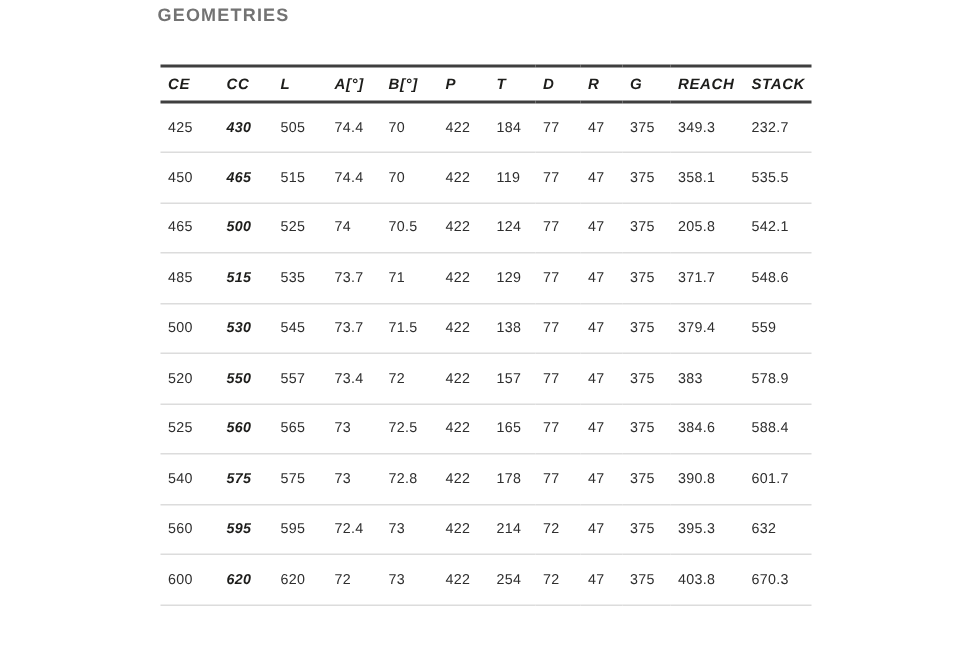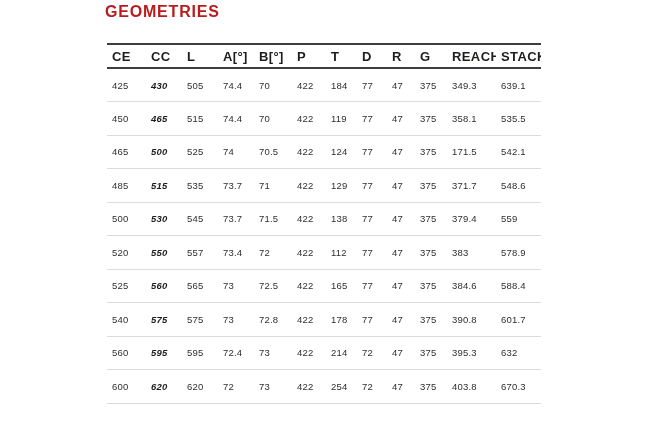--- a/index.html
+++ b/index.html
@@ -14,49 +14,50 @@
     width: 650px;
     height: 433px;
     background: #ffffff;
     overflow: hidden;
   }
   .page-title {
     position: absolute;
     left: 105px;
     top: 3px;
     margin: 0;
-    font-size: 16px;
+    font-size: 12px;
     font-weight: 700;
     letter-spacing: 0.8px;
-    color: #b91c1c;
+    color: #737373;
   }
   table.geo-table {
     position: absolute;
     left: 107px;
     top: 43px;
     width: 434px;
     border-collapse: collapse;
     table-layout: fixed;
   }
   table.geo-table thead tr {
     border-top: 2px solid #3f3f3f;
     border-bottom: 2px solid #3f3f3f;
   }
   table.geo-table th {
     height: 24px;
     padding: 0 0 0 5px;
-    font-size: 13px;
+    font-size: 10px;
     font-weight: 700;
     letter-spacing: 0.4px;
     text-align: left;
     vertical-align: middle;
     color: #1d1d1b;
     text-transform: uppercase;
     white-space: nowrap;
     overflow: hidden;
+    font-style: italic;
   }
   table.geo-table tbody tr {
     border-bottom: 1px solid #dcdcdc;
   }
   table.geo-table td {
     height: 33.5px;
     padding: 0 0 0 5px;
     font-size: 9.5px;
     font-weight: 400;
     letter-spacing: 0.2px;
@@ -116,21 +117,21 @@
           <td>430</td>
           <td>505</td>
           <td>74.4</td>
           <td>70</td>
           <td>422</td>
           <td>184</td>
           <td>77</td>
           <td>47</td>
           <td>375</td>
           <td>349.3</td>
-          <td>639.1</td>
+          <td>232.7</td>
         </tr>
         <tr>
           <td>450</td>
           <td>465</td>
           <td>515</td>
           <td>74.4</td>
           <td>70</td>
           <td>422</td>
           <td>119</td>
           <td>77</td>
@@ -143,21 +144,21 @@
           <td>465</td>
           <td>500</td>
           <td>525</td>
           <td>74</td>
           <td>70.5</td>
           <td>422</td>
           <td>124</td>
           <td>77</td>
           <td>47</td>
           <td>375</td>
-          <td>171.5</td>
+          <td>205.8</td>
           <td>542.1</td>
         </tr>
         <tr>
           <td>485</td>
           <td>515</td>
           <td>535</td>
           <td>73.7</td>
           <td>71</td>
           <td>422</td>
           <td>129</td>
@@ -181,21 +182,21 @@
           <td>379.4</td>
           <td>559</td>
         </tr>
         <tr>
           <td>520</td>
           <td>550</td>
           <td>557</td>
           <td>73.4</td>
           <td>72</td>
           <td>422</td>
-          <td>112</td>
+          <td>157</td>
           <td>77</td>
           <td>47</td>
           <td>375</td>
           <td>383</td>
           <td>578.9</td>
         </tr>
         <tr>
           <td>525</td>
           <td>560</td>
           <td>565</td>

